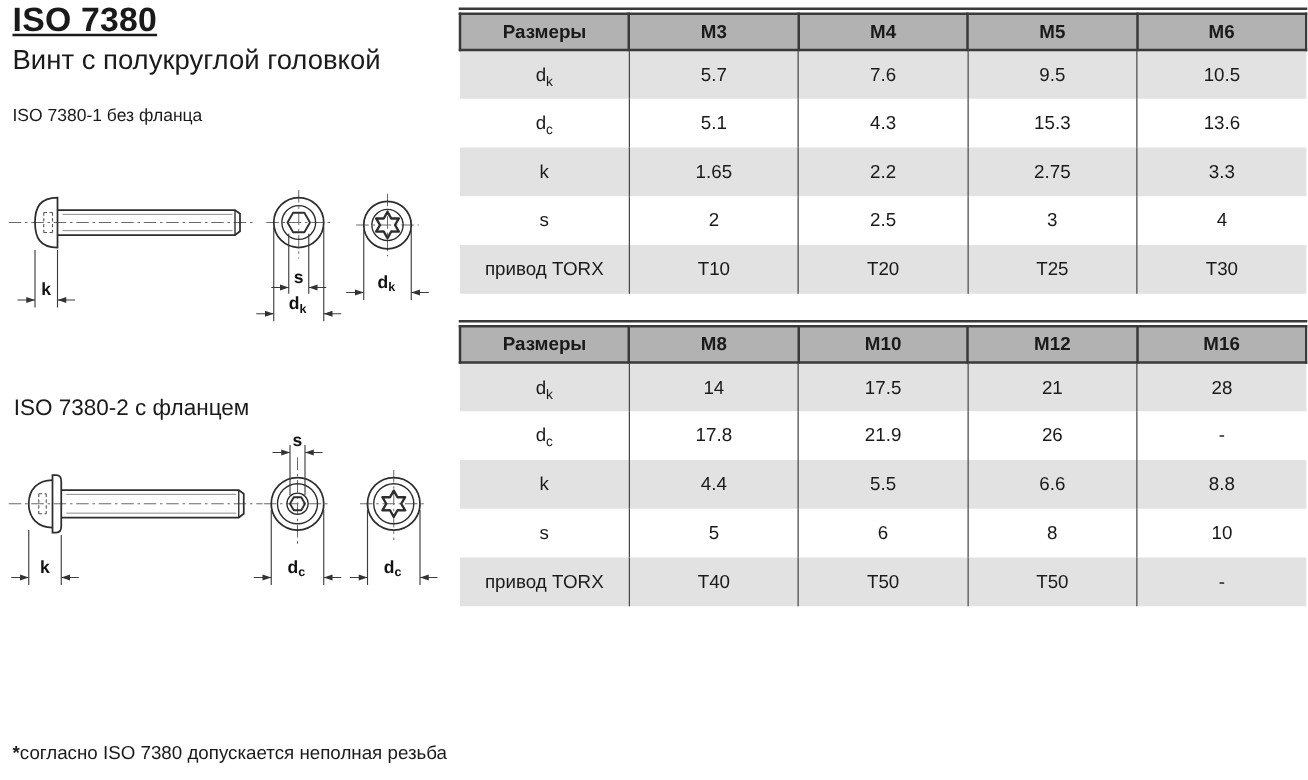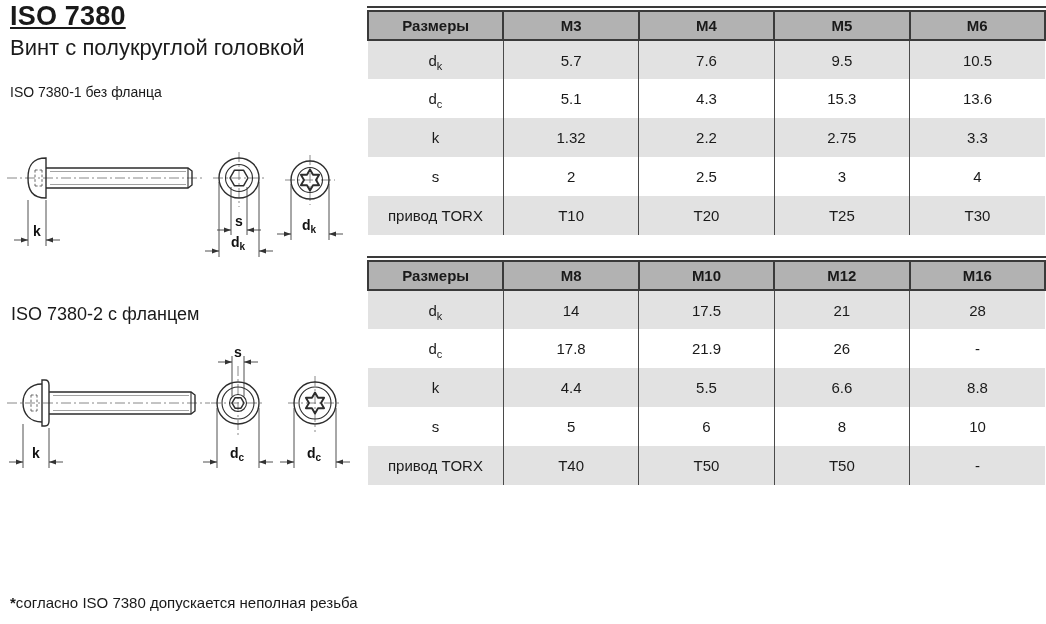--- a/index.html
+++ b/index.html
@@ -9,21 +9,21 @@
   *{box-sizing:border-box;}
   html,body{margin:0;padding:0;}
   body{
     width:1046px;height:624px;background:#ffffff;position:relative;
     font-family:"Liberation Sans","DejaVu Sans",sans-serif;color:var(--text-color);
     overflow:hidden;
   }
   .page-title{position:absolute;left:10px;top:1px;font-size:27px;font-weight:bold;letter-spacing:0.2px;text-decoration:underline;}
   .page-subtitle{position:absolute;left:10px;top:35px;font-size:22px;}
   .section-label-1{position:absolute;left:10px;top:84px;font-size:14px;}
-  .section-label-2{position:absolute;left:11px;top:304px;font-size:18px;text-align:right;}
+  .section-label-2{position:absolute;left:11px;top:316px;font-size:18px;text-align:right;}
   .footnote{position:absolute;left:10px;top:594px;font-size:15px;}
   .footnote b{font-weight:bold;}
 
   .drawing{position:absolute;left:5px;}
   .drawing-1{top:140px;}
   .drawing-2{top:340px;}
 
   .table-wrap{position:absolute;left:367px;width:679px;border-top:2px solid var(--table-border);padding-top:2px;}
   .table-wrap-1{top:6px;}
   .table-wrap-2{top:256px;}
@@ -205,21 +205,21 @@
         </tr>
         <tr>
           <td><span>d</span><sub>c</sub></td>
           <td>5.1</td>
           <td>4.3</td>
           <td>15.3</td>
           <td>13.6</td>
         </tr>
         <tr>
           <td><span>k</span></td>
-          <td>1.32</td>
+          <td>1.65</td>
           <td>2.2</td>
           <td>2.75</td>
           <td>3.3</td>
         </tr>
         <tr>
           <td><span>s</span></td>
           <td>2</td>
           <td>2.5</td>
           <td>3</td>
           <td>4</td>

